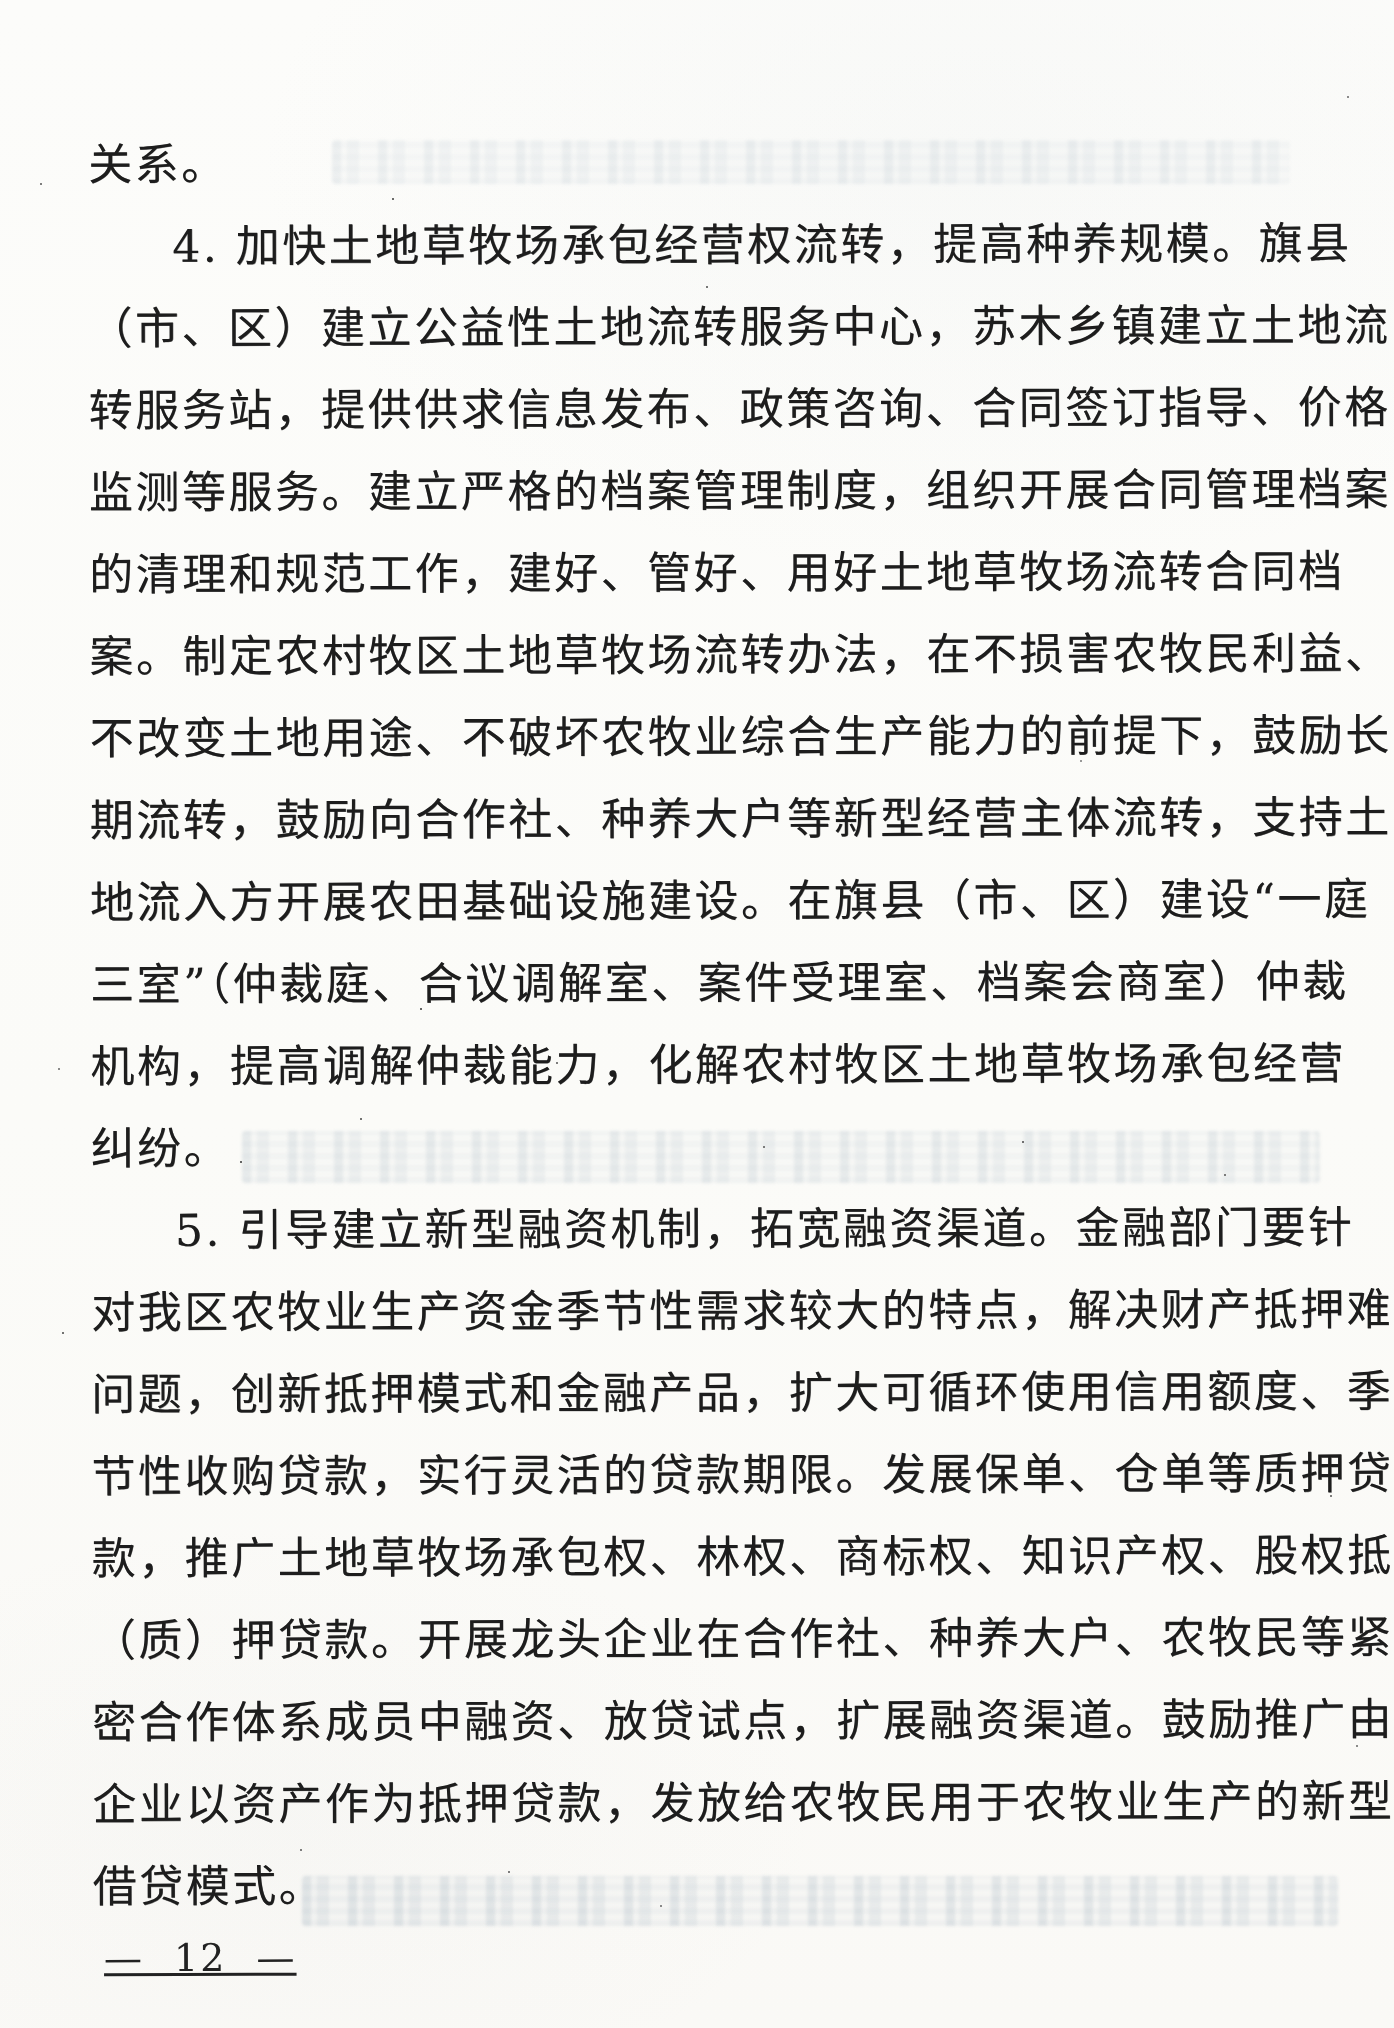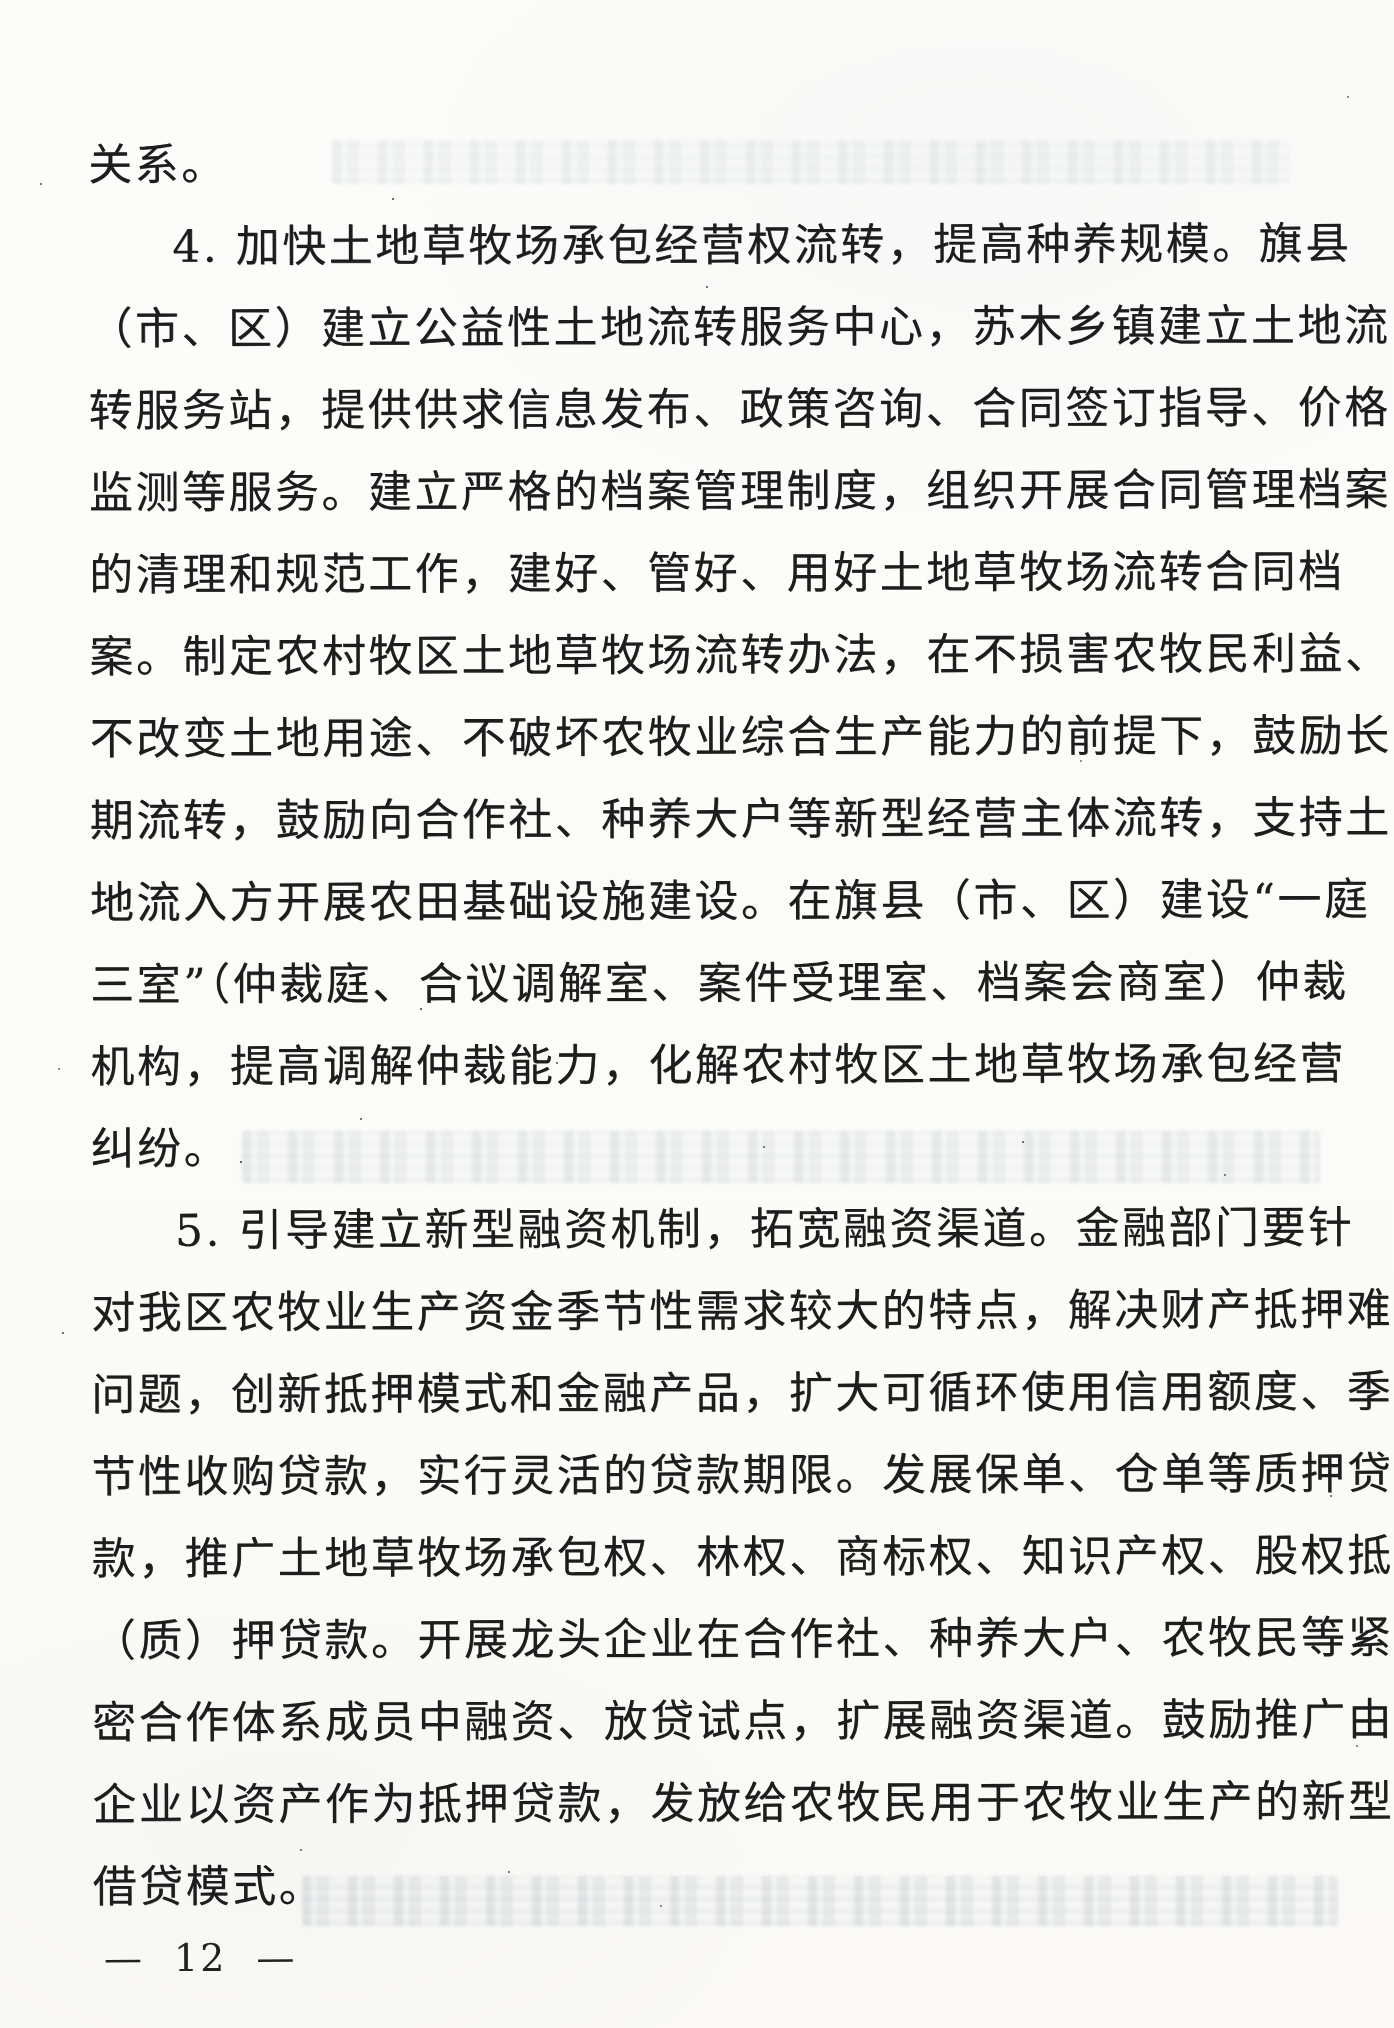--- a/index.html
+++ b/index.html
@@ -43,20 +43,21 @@
   
   .footer {
     position: absolute;
     left: 104px;
     top: 1936px;
     color: #222;
     font-size: 38px;
     letter-spacing: 2px;
     word-spacing: 16px;
     transform: rotate(-0.2deg);
+    text-decoration: underline;
   }
 
   
   .bleed {
     position: absolute;
     filter: blur(1.6px);
     opacity: 0.75;
     background:
       repeating-linear-gradient(90deg,
         rgba(130,152,170,0.20) 0 9px,  rgba(130,152,170,0.03) 9px 15px,

